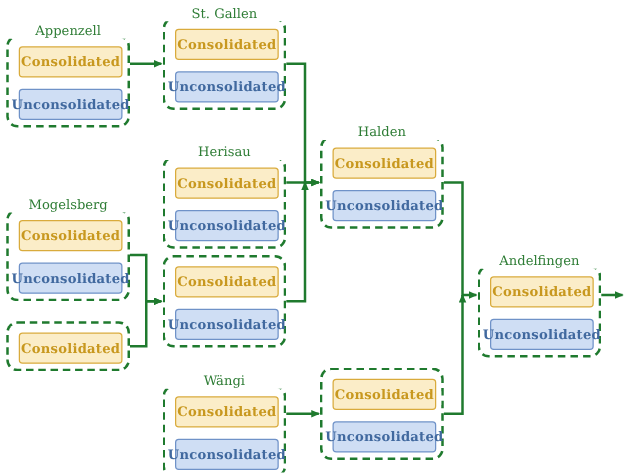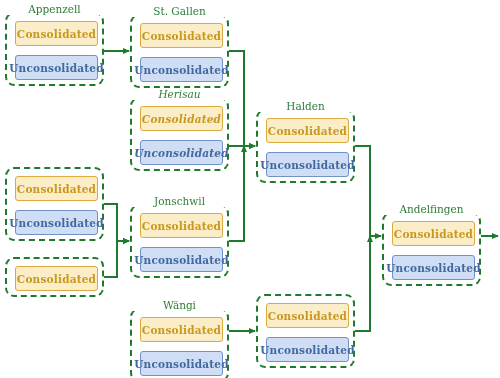--- a/index.html
+++ b/index.html
@@ -69,49 +69,49 @@
         <polyline points="104,277 117,277 117,241 129,241" fill="none" stroke="#1f7a2e" stroke-width="2" stroke-linejoin="miter" marker-end="url(#arrowhead)"></polyline>
         <polyline points="229,241 244,241 244,146" fill="none" stroke="#1f7a2e" stroke-width="2" stroke-linejoin="miter" marker-end="url(#arrowhead)"></polyline>
         <polyline points="355,146 370,146 370,236 381,236" fill="none" stroke="#1f7a2e" stroke-width="2" stroke-linejoin="miter" marker-end="url(#arrowhead)"></polyline>
         <polyline points="229,331 255,331" fill="none" stroke="#1f7a2e" stroke-width="2" stroke-linejoin="miter" marker-end="url(#arrowhead)"></polyline>
         <polyline points="355,331 370,331 370,236" fill="none" stroke="#1f7a2e" stroke-width="2" stroke-linejoin="miter" marker-end="url(#arrowhead)"></polyline>
         <polyline points="481,236 498,236" fill="none" stroke="#1f7a2e" stroke-width="2" stroke-linejoin="miter" marker-end="url(#arrowhead)"></polyline>
       </g>
   </svg>
 
   <div id="groups-layer">
-      <div class="group" style="left: 5px; top: 12px; width: 99px; height: 74px; border-color: rgb(31, 122, 46);">
+      <div class="group" style="left: 5px; top: 28px; width: 99px; height: 74px; border-color: rgb(31, 122, 46);">
         <div class="group-label" style="color: rgb(47, 125, 54);"><span>Appenzell</span></div>
         <div class="node consolidated" style="left: 8px; top: 7px; width: 83px; height: 25px; background: rgb(251, 237, 200); border-color: rgb(217, 171, 60); color: rgb(200, 152, 31);">Consolidated</div>
         <div class="node unconsolidated" style="left: 8px; top: 41px; width: 83px; height: 25px; background: rgb(207, 222, 244); border-color: rgb(111, 146, 200); color: rgb(65, 105, 159);">Unconsolidated</div>
       </div>
       <div class="group" style="left: 130px; top: 14px; width: 99px; height: 74px; border-color: rgb(31, 122, 46);">
         <div class="group-label" style="color: rgb(47, 125, 54);"><span>St. Gallen</span></div>
         <div class="node consolidated" style="left: 8px; top: 7px; width: 83px; height: 25px; background: rgb(251, 237, 200); border-color: rgb(217, 171, 60); color: rgb(200, 152, 31);">Consolidated</div>
         <div class="node unconsolidated" style="left: 8px; top: 41px; width: 83px; height: 25px; background: rgb(207, 222, 244); border-color: rgb(111, 146, 200); color: rgb(65, 105, 159);">Unconsolidated</div>
       </div>
-      <div class="group" style="left: 130px; top: 97px; width: 99px; height: 74px; border-color: rgb(31, 122, 46); font-style: italic;">
+      <div class="group" style="left: 130px; top: 125px; width: 99px; height: 74px; border-color: rgb(31, 122, 46);">
         <div class="group-label" style="color: rgb(47, 125, 54);"><span>Herisau</span></div>
         <div class="node consolidated" style="left: 8px; top: 7px; width: 83px; height: 25px; background: rgb(251, 237, 200); border-color: rgb(217, 171, 60); color: rgb(200, 152, 31);">Consolidated</div>
         <div class="node unconsolidated" style="left: 8px; top: 41px; width: 83px; height: 25px; background: rgb(207, 222, 244); border-color: rgb(111, 146, 200); color: rgb(65, 105, 159);">Unconsolidated</div>
       </div>
       <div class="group" style="left: 256px; top: 109px; width: 99px; height: 74px; border-color: rgb(31, 122, 46);">
         <div class="group-label" style="color: rgb(47, 125, 54);"><span>Halden</span></div>
         <div class="node consolidated" style="left: 8px; top: 7px; width: 83px; height: 25px; background: rgb(251, 237, 200); border-color: rgb(217, 171, 60); color: rgb(200, 152, 31);">Consolidated</div>
         <div class="node unconsolidated" style="left: 8px; top: 41px; width: 83px; height: 25px; background: rgb(207, 222, 244); border-color: rgb(111, 146, 200); color: rgb(65, 105, 159);">Unconsolidated</div>
       </div>
       <div class="group" style="left: 5px; top: 167px; width: 99px; height: 74px; border-color: rgb(31, 122, 46);">
+        <div class="group-label" style="color: rgb(47, 125, 54);"><span>Mogelsberg</span></div>
         <div class="node consolidated" style="left: 8px; top: 7px; width: 83px; height: 25px; background: rgb(251, 237, 200); border-color: rgb(217, 171, 60); color: rgb(200, 152, 31);">Consolidated</div>
         <div class="node unconsolidated" style="left: 8px; top: 41px; width: 83px; height: 25px; background: rgb(207, 222, 244); border-color: rgb(111, 146, 200); color: rgb(65, 105, 159);">Unconsolidated</div>
       </div>
       <div class="group" style="left: 5px; top: 257px; width: 99px; height: 40px; border-color: rgb(31, 122, 46);">
         <div class="node consolidated" style="left: 8px; top: 7px; width: 83px; height: 25px; background: rgb(251, 237, 200); border-color: rgb(217, 171, 60); color: rgb(200, 152, 31);">Consolidated</div>
       </div>
       <div class="group" style="left: 130px; top: 204px; width: 99px; height: 74px; border-color: rgb(31, 122, 46);">
-        <div class="group-label" style="color: rgb(47, 125, 54);"><span>Jonschwil</span></div>
         <div class="node consolidated" style="left: 8px; top: 7px; width: 83px; height: 25px; background: rgb(251, 237, 200); border-color: rgb(217, 171, 60); color: rgb(200, 152, 31);">Consolidated</div>
         <div class="node unconsolidated" style="left: 8px; top: 41px; width: 83px; height: 25px; background: rgb(207, 222, 244); border-color: rgb(111, 146, 200); color: rgb(65, 105, 159);">Unconsolidated</div>
       </div>
       <div class="group" style="left: 382px; top: 212px; width: 99px; height: 74px; border-color: rgb(31, 122, 46);">
         <div class="group-label" style="color: rgb(47, 125, 54);"><span>Andelfingen</span></div>
         <div class="node consolidated" style="left: 8px; top: 7px; width: 83px; height: 25px; background: rgb(251, 237, 200); border-color: rgb(217, 171, 60); color: rgb(200, 152, 31);">Consolidated</div>
         <div class="node unconsolidated" style="left: 8px; top: 41px; width: 83px; height: 25px; background: rgb(207, 222, 244); border-color: rgb(111, 146, 200); color: rgb(65, 105, 159);">Unconsolidated</div>
       </div>
       <div class="group" style="left: 130px; top: 308px; width: 99px; height: 74px; border-color: rgb(31, 122, 46);">
         <div class="group-label" style="color: rgb(47, 125, 54);"><span>Wängi</span></div>

